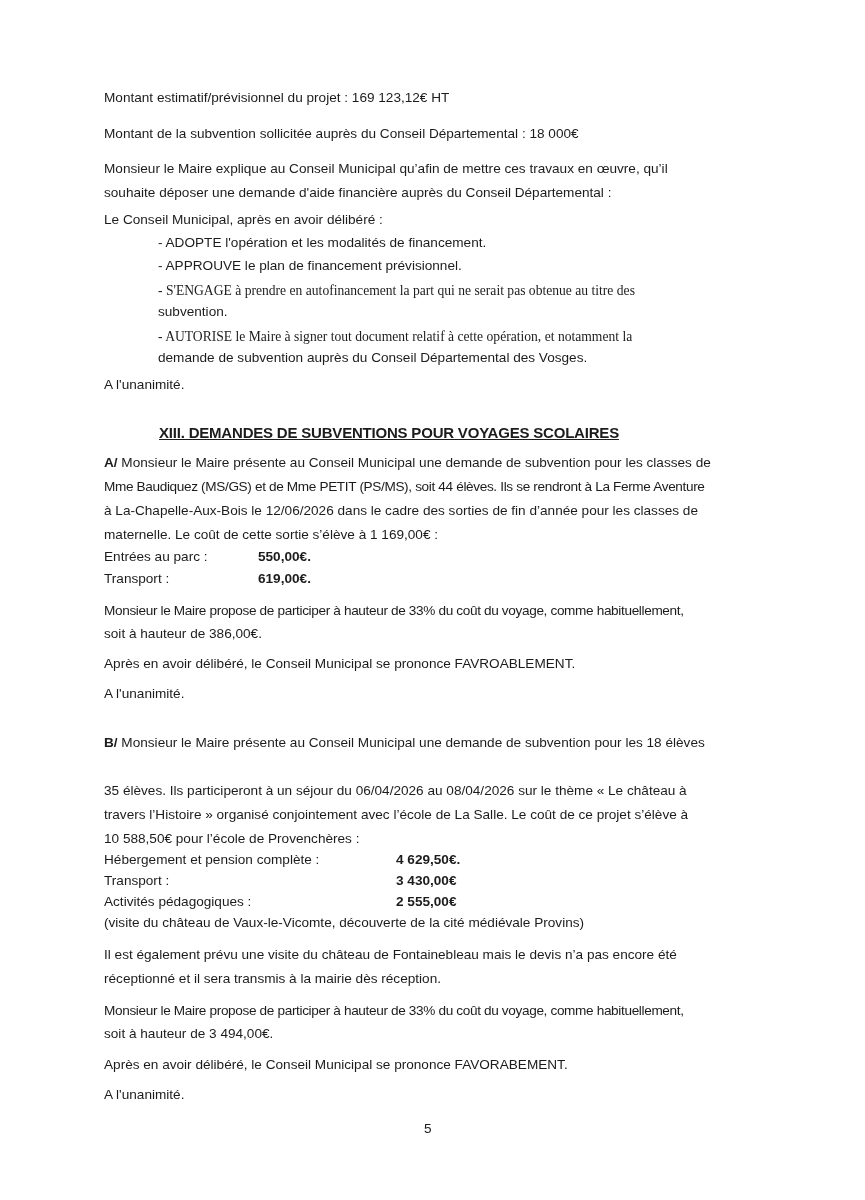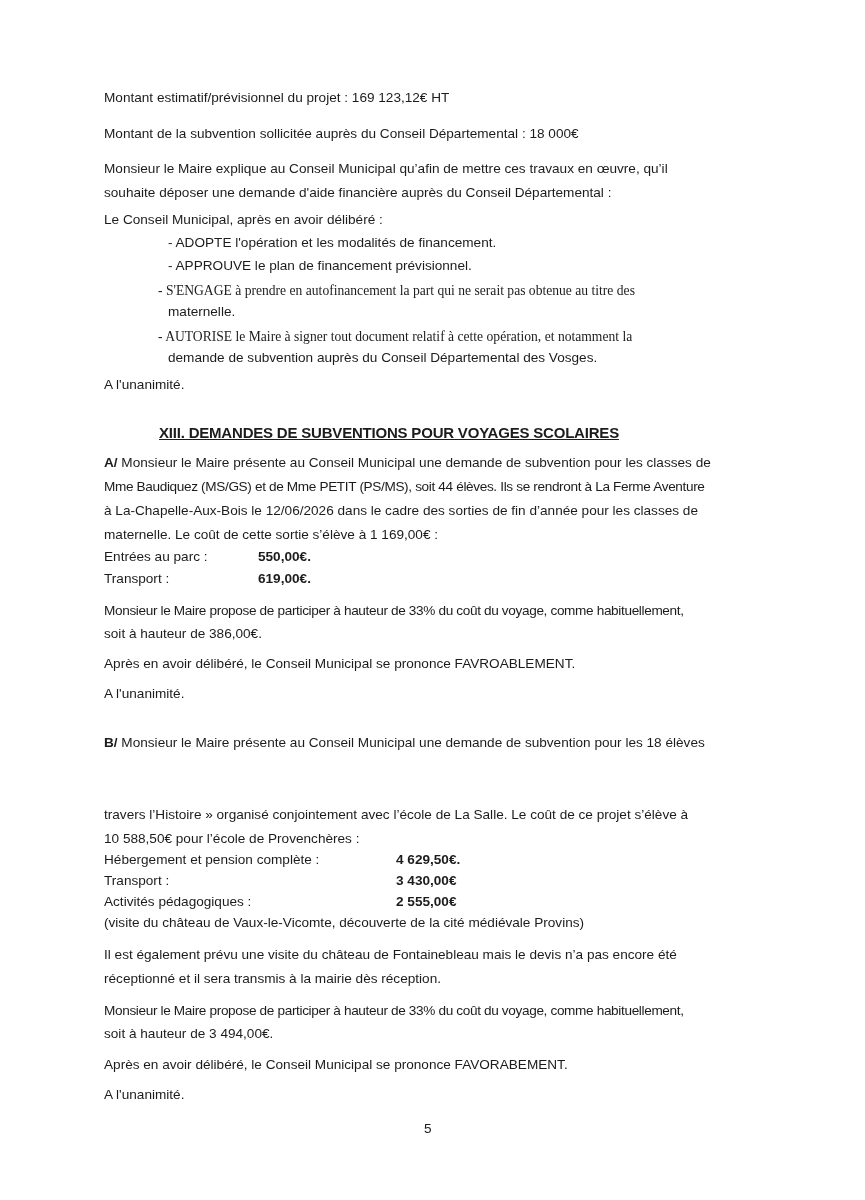--- a/index.html
+++ b/index.html
@@ -4,21 +4,21 @@
 <style>
   html, body { margin: 0; padding: 0; background: #ffffff; }
   body {
     width: 865px; height: 1200px; position: relative; overflow: hidden;
     font-family: "Liberation Sans", sans-serif; color: #1c1c1c;
     font-size: 13.6px;
   }
   .page { position: absolute; left: 0; top: 0; width: 865px; height: 917px; }
   .line { position: absolute; left: 104px; white-space: nowrap; line-height: 20px; }
   .just { position: absolute; left: 104px; width: 658px; line-height: 23.5px; text-align: justify; text-align-last: left; }
-  .ind { left: 168px; }
+  .ind { left: 158px; }
   .indj { left: 158px; width: 604px; font-family: Liberation Serif, serif; }
   .heading { position: absolute; left: 159px; font-weight: bold; text-decoration: underline; white-space: nowrap; font-size: 15px; letter-spacing: -0.2px; }
   .bold { font-weight: bold; }
   .val { position: absolute; white-space: nowrap; line-height: 20px; font-weight: bold; }
   .pagenum { position: absolute; left: 424px; top: 1121px; }
   .tight { letter-spacing: -0.35px; }
 </style>
 </head>
 <body>
 
@@ -26,21 +26,21 @@
 
   <div class="line" style="top:88px">Montant estimatif/prévisionnel du projet : 169 123,12€ HT</div>
   <div class="line" style="top:124px">Montant de la subvention sollicitée auprès du Conseil Départemental : 18 000€</div>
   <div class="just" style="top:157px">Monsieur le Maire explique au Conseil Municipal qu’afin de mettre ces travaux en œuvre, qu’il</div>
   <div class="line" style="top:183px">souhaite déposer une demande d'aide financière auprès du Conseil Départemental :</div>
 
   <div class="line" style="top:210px">Le Conseil Municipal, après en avoir délibéré :</div>
   <div class="line ind" style="top:233px">- ADOPTE l'opération et les modalités de financement.</div>
   <div class="line ind" style="top:256px">- APPROUVE le plan de financement prévisionnel.</div>
   <div class="just indj" style="top:279px">- S'ENGAGE à prendre en autofinancement la part qui ne serait pas obtenue au titre des</div>
-  <div class="line ind" style="top:302px">maternelle.</div>
+  <div class="line ind" style="top:302px">subvention.</div>
   <div class="just indj" style="top:325px">- AUTORISE le Maire à signer tout document relatif à cette opération, et notamment la</div>
   <div class="line ind" style="top:348px">demande de subvention auprès du Conseil Départemental des Vosges.</div>
   <div class="line" style="top:375px">A l'unanimité.</div>
 
   <div class="heading" style="top:424px">XIII. DEMANDES DE SUBVENTIONS POUR VOYAGES SCOLAIRES</div>
 
   <div class="just" style="top:451px"><span class="bold">A/</span><span> Monsieur le Maire présente au Conseil Municipal une demande de subvention pour les classes de</span></div>
   <div class="just tight" style="top:475px">Mme Baudiquez (MS/GS) et de Mme PETIT (PS/MS), soit 44 élèves. Ils se rendront à La Ferme Aventure</div>
   <div class="just" style="top:499px">à La-Chapelle-Aux-Bois le 12/06/2026 dans le cadre des sorties de fin d’année pour les classes de</div>
   <div class="line" style="top:525px">maternelle. Le coût de cette sortie s’élève à 1 169,00€ :</div>
@@ -48,20 +48,21 @@
   <div class="val" style="top:547px; left:258px">550,00€.</div>
   <div class="line" style="top:569px">Transport :</div>
   <div class="val" style="top:569px; left:258px">619,00€.</div>
 
   <div class="line tight" style="top:601px">Monsieur le Maire propose de participer à hauteur de 33% du coût du voyage, comme habituellement,</div>
   <div class="line" style="top:624px">soit à hauteur de 386,00€.</div>
   <div class="line" style="top:654px">Après en avoir délibéré, le Conseil Municipal se prononce FAVROABLEMENT.</div>
   <div class="line" style="top:684px">A l'unanimité.</div>
 
   <div class="just" style="top:731px"><span class="bold">B/</span><span> Monsieur le Maire présente au Conseil Municipal une demande de subvention pour les 18 élèves</span></div>
+  <div class="just" style="top:779px">35 élèves. Ils participeront à un séjour du 06/04/2026 au 08/04/2026 sur le thème « Le château à</div>
   <div class="just" style="top:803px">travers l’Histoire » organisé conjointement avec l’école de La Salle. Le coût de ce projet s’élève à</div>
   <div class="line" style="top:829px">10 588,50€ pour l’école de Provenchères :</div>
 
   <div class="line" style="top:850px">Hébergement et pension complète :</div>
   <div class="val" style="top:850px; left:396px">4 629,50€.</div>
   <div class="line" style="top:871px">Transport :</div>
   <div class="val" style="top:871px; left:396px">3 430,00€</div>
   <div class="line" style="top:892px">Activités pédagogiques :</div>
   <div class="val" style="top:892px; left:396px">2 555,00€</div>
   <div class="line" style="top:913px">(visite du château de Vaux-le-Vicomte, découverte de la cité médiévale Provins)</div>

